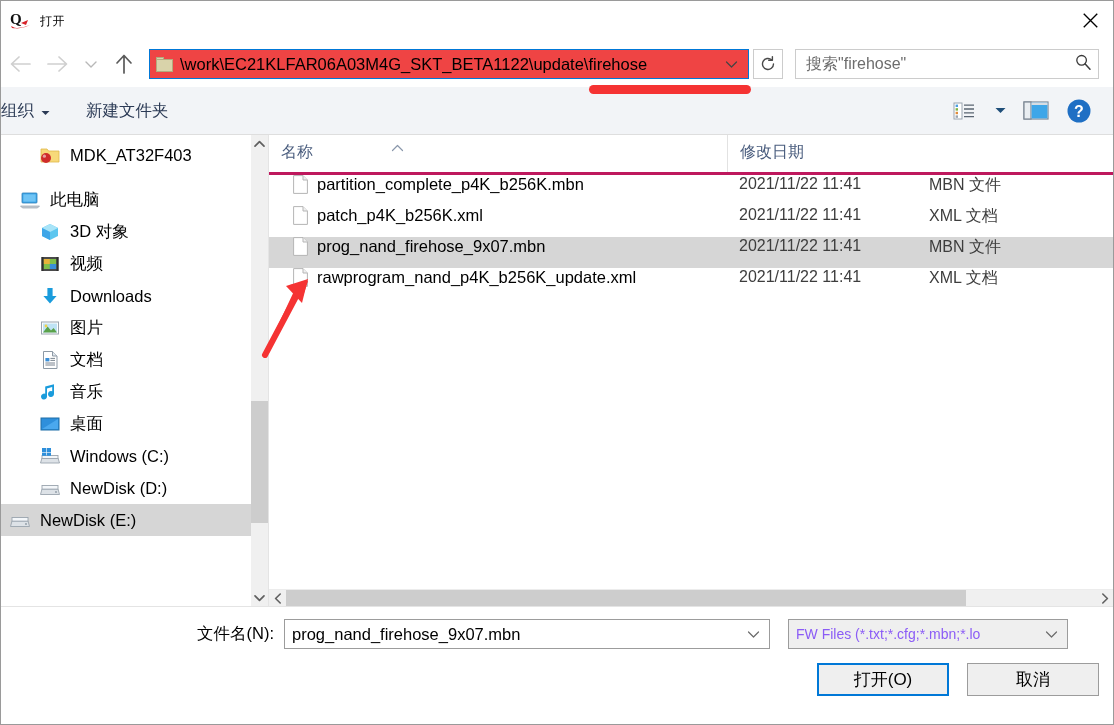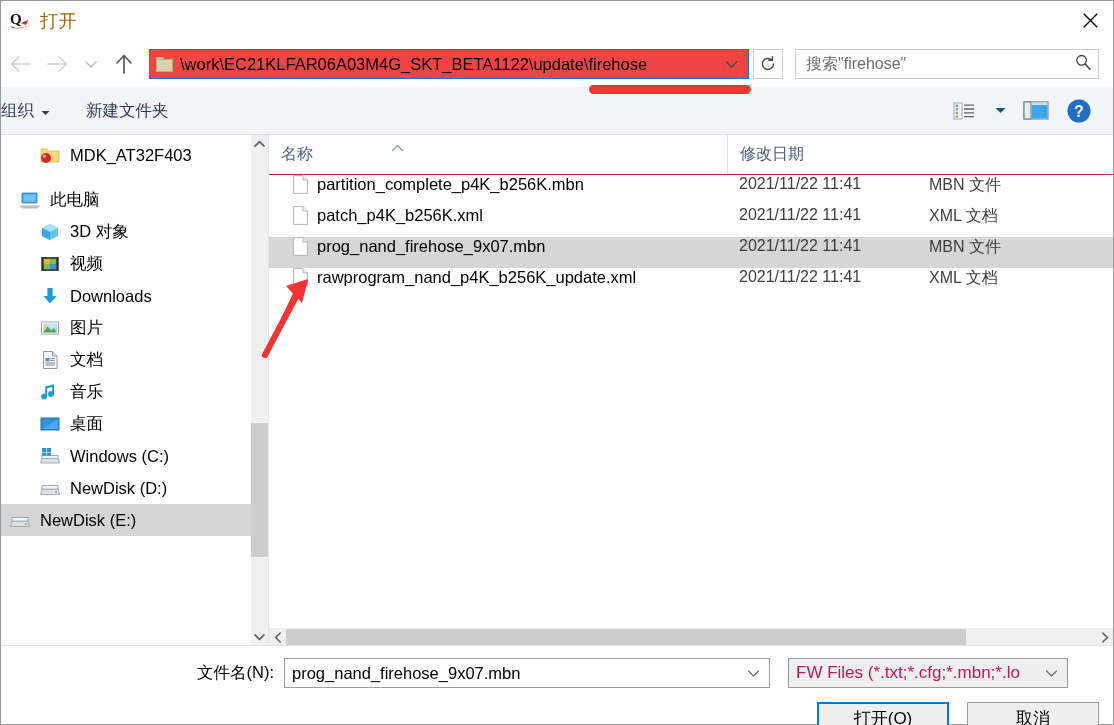--- a/index.html
+++ b/index.html
@@ -22,21 +22,21 @@
     height: 40px; flex: none;
     display: flex; align-items: center;
     background: #ffffff;
     position: relative;
   }
   #app-icon {
     width: 24px; height: 24px; margin-left: 8px; margin-right: 7px;
     position: relative; flex: none;
   }
   #title-text {
-    font-size: 18px; color: #a16207; letter-spacing: 0.5px;
+    font-size: 12px; color: #000000; letter-spacing: 0.5px;
   }
   #close-btn {
     position: absolute; right: 0; top: 0;
     width: 46px; height: 38px;
     display: flex; align-items: center; justify-content: center;
     cursor: default;
   }
   #close-btn svg { display: block; }
 
   
@@ -158,21 +158,21 @@
     top: 57%; height: 28%;
   }
 
   
   #filepane {
     flex: 1 1 auto; display: flex; flex-direction: column; min-width: 0;
     background: #ffffff;
   }
   #colhead {
     height: 40px; flex: none; display: flex; align-items: flex-end;
-    border-bottom: 1px solid #be185d;
+    border-bottom: 3px solid #be185d;
     position: relative;
   }
   .col {
     font-size: 16px; color: #4a5d7e;
     padding: 0 0 9px 12px; height: 100%;
     display: flex; align-items: flex-end;
     position: relative; cursor: default;
   }
   .col + .col { border-left: 1px solid #e2e2e2; }
   #col-name { width: 458px; flex: none; }
@@ -212,21 +212,21 @@
     display: flex; align-items: center; justify-content: center; cursor: default;
   }
   #h-track { flex: 1 1 auto; height: 17px; position: relative; }
   #h-thumb {
     position: absolute; left: 0; top: 0; height: 17px;
     width: 84%; background: #cdcdcd; cursor: default;
   }
 
   
   #footer {
-    flex: none; height: 79px; background: #ffffff;
+    flex: none; height: 118px; background: #ffffff;
     border-top: 1px solid #e4e4e4;
     position: relative;
   }
   #fname-row {
     position: absolute; left: 0; right: 0; top: 12px;
     display: flex; align-items: center;
   }
   #fname-label {
     font-size: 16.5px; color: #000; white-space: nowrap;
     margin-left: 196px; margin-right: 10px;
@@ -242,21 +242,21 @@
     font-family: "Liberation Sans", "DejaVu Sans", sans-serif;
   }
   #fname-chevron { flex: none; padding: 0 5px; cursor: default; }
 
   #filter-wrap {
     width: 280px; height: 30px; flex: none; margin-left: 18px;
     border: 1px solid #9c9c9c; background: #efefef;
     display: flex; align-items: center; padding: 0 4px 0 7px;
   }
   #filter-text {
-    flex: 1 1 auto; font-size: 17px; color: #be185d;
+    flex: 1 1 auto; font-size: 14px; color: #8b5cf6;
     white-space: nowrap; overflow: hidden;
   }
   #filter-chevron { flex: none; padding: 0 5px; cursor: default; }
 
   #btn-row {
     position: absolute; right: 14px; top: 56px;
     display: flex; align-items: center; gap: 18px;
   }
   .dlg-btn {
     width: 132px; height: 33px;

